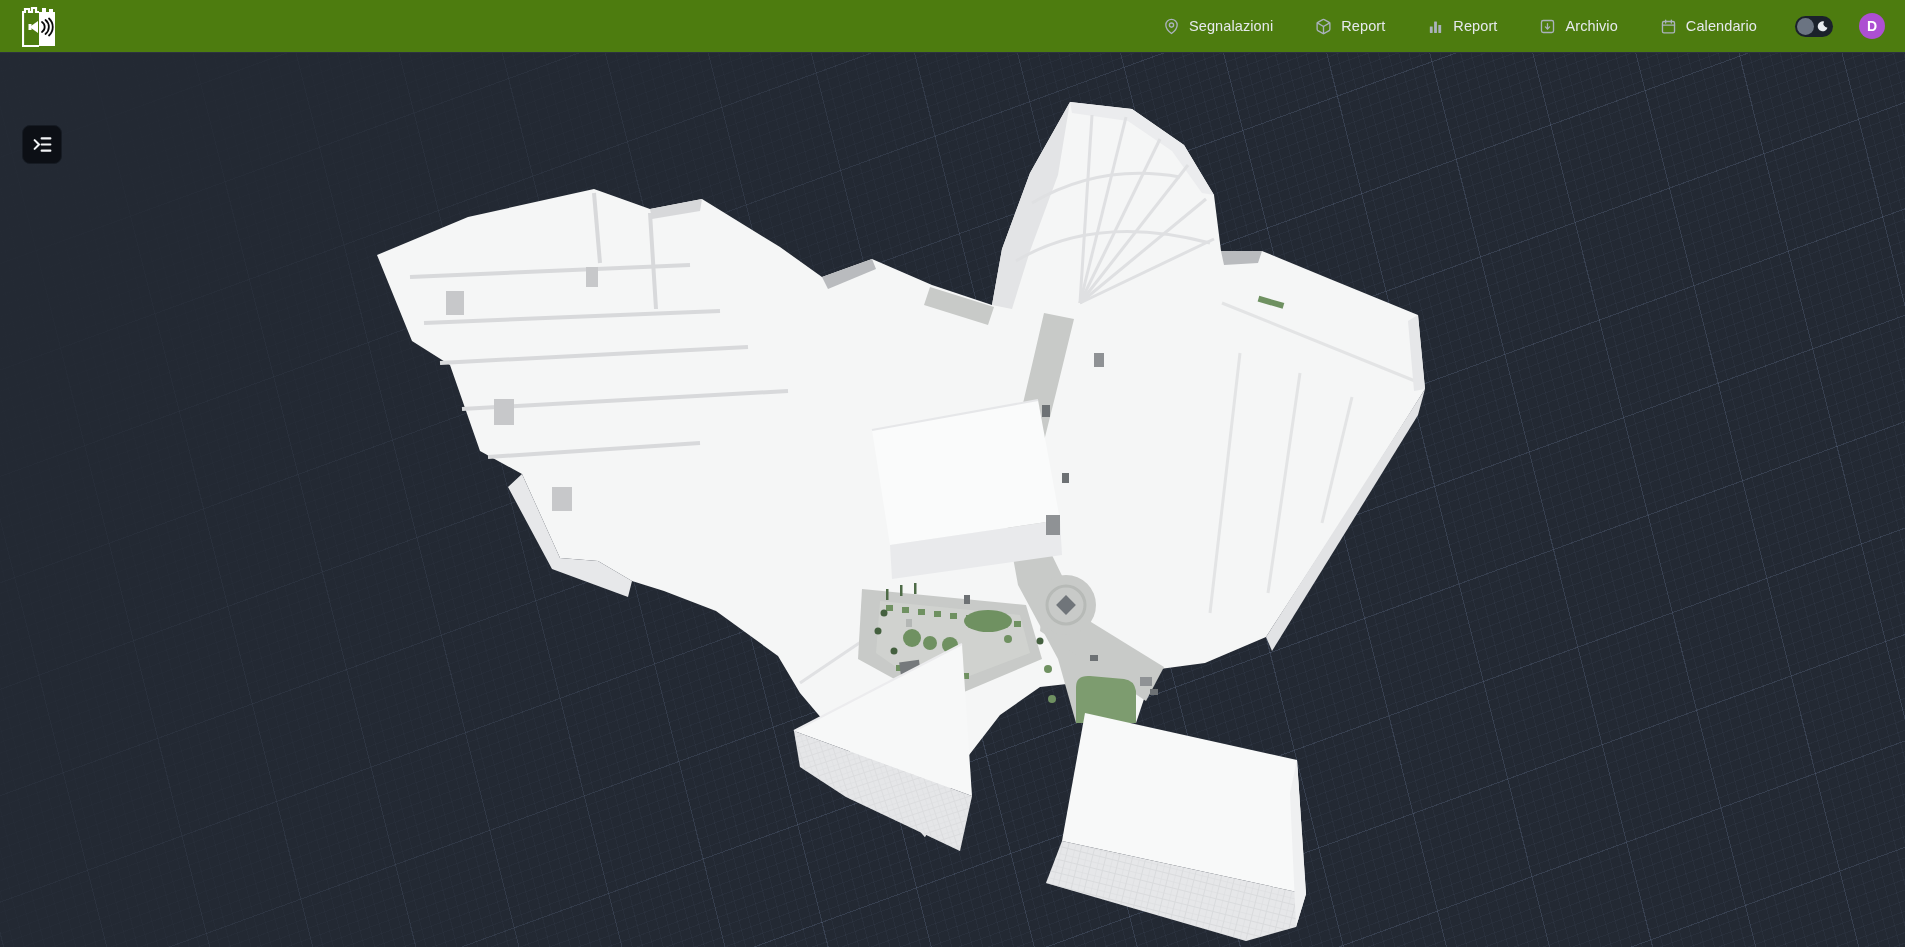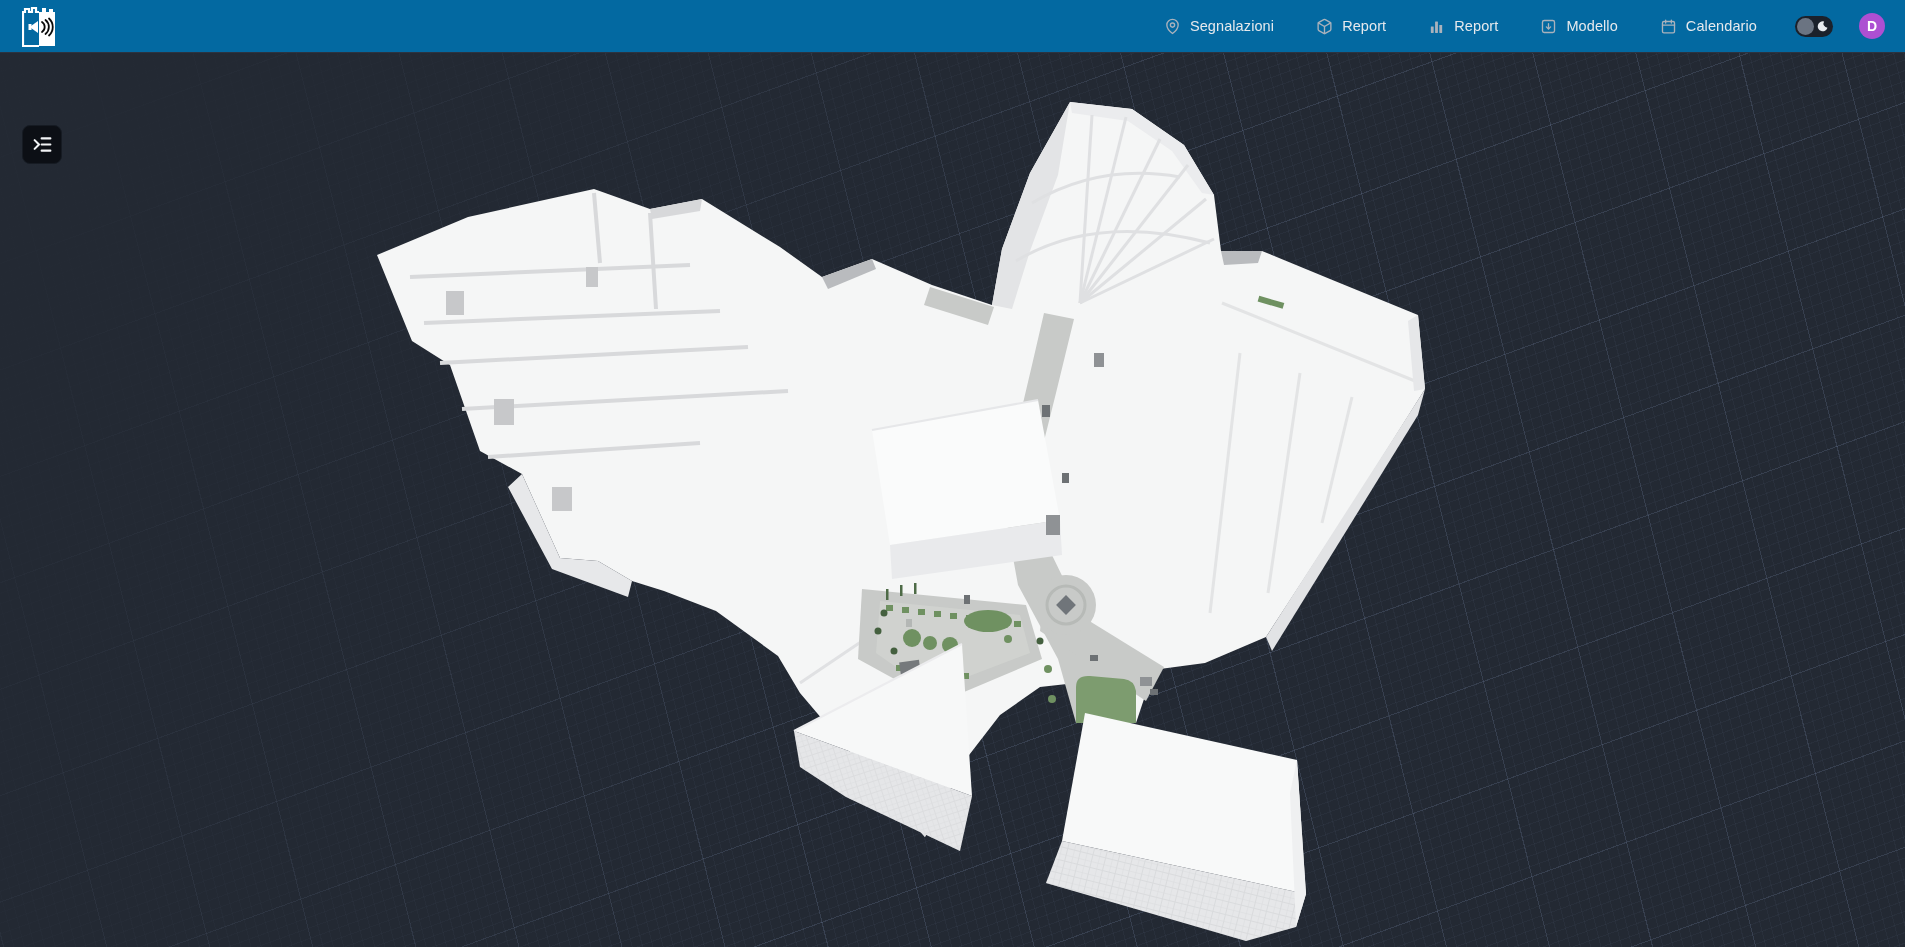--- a/index.html
+++ b/index.html
@@ -3,21 +3,21 @@
 <meta charset="utf-8">
 <style>
   * { margin:0; padding:0; box-sizing:border-box; }
   html,body { width:1905px; height:947px; overflow:hidden; background:#232933;
               font-family:"Liberation Sans", sans-serif; }
   .screen { position:relative; width:1905px; height:947px; }
 
   
   .navbar {
     position:absolute; top:0; left:0; width:100%; height:53px;
-    background:#0369a1; border-bottom:1px solid #2c3340;
+    background:#4d7c0f; border-bottom:1px solid #2c3340;
     display:flex; align-items:center; justify-content:space-between;
     padding:0 20px 0 22px; z-index:20;
   }
   .nav-right { display:flex; align-items:center; gap:14px; }
   .nav-item {
     display:flex; align-items:center; gap:9px;
     padding:8px 14px; border-radius:6px; cursor:pointer;
     color:#e6e9ed; font-size:14.5px; font-weight:500; letter-spacing:.1px;
   }
   .nav-item .ic { display:flex; color:#aab2bc; }
@@ -126,21 +126,21 @@
       </div>
 
       <div class="nav-item">
         <span class="ic">
           <svg width="17" height="17" viewBox="0 0 24 24" fill="none" stroke="currentColor" stroke-width="1.9" stroke-linecap="round" stroke-linejoin="round">
             <rect x="3.5" y="3.5" width="17" height="17" rx="2.5"></rect>
             <path d="M12 8v7"></path>
               <path d="m9 12.5 3 3 3-3"></path>
           </svg>
         </span>
-        <span>Modello</span>
+        <span>Archivio</span>
       </div>
 
       <div class="nav-item">
         <span class="ic">
           <svg width="17" height="17" viewBox="0 0 24 24" fill="none" stroke="currentColor" stroke-width="1.9" stroke-linecap="round" stroke-linejoin="round">
             <rect x="3.5" y="5" width="17" height="16" rx="2"></rect>
             <path d="M8 3v4M16 3v4M3.5 10h17"></path>
           </svg>
         </span>
         <span>Calendario</span>

